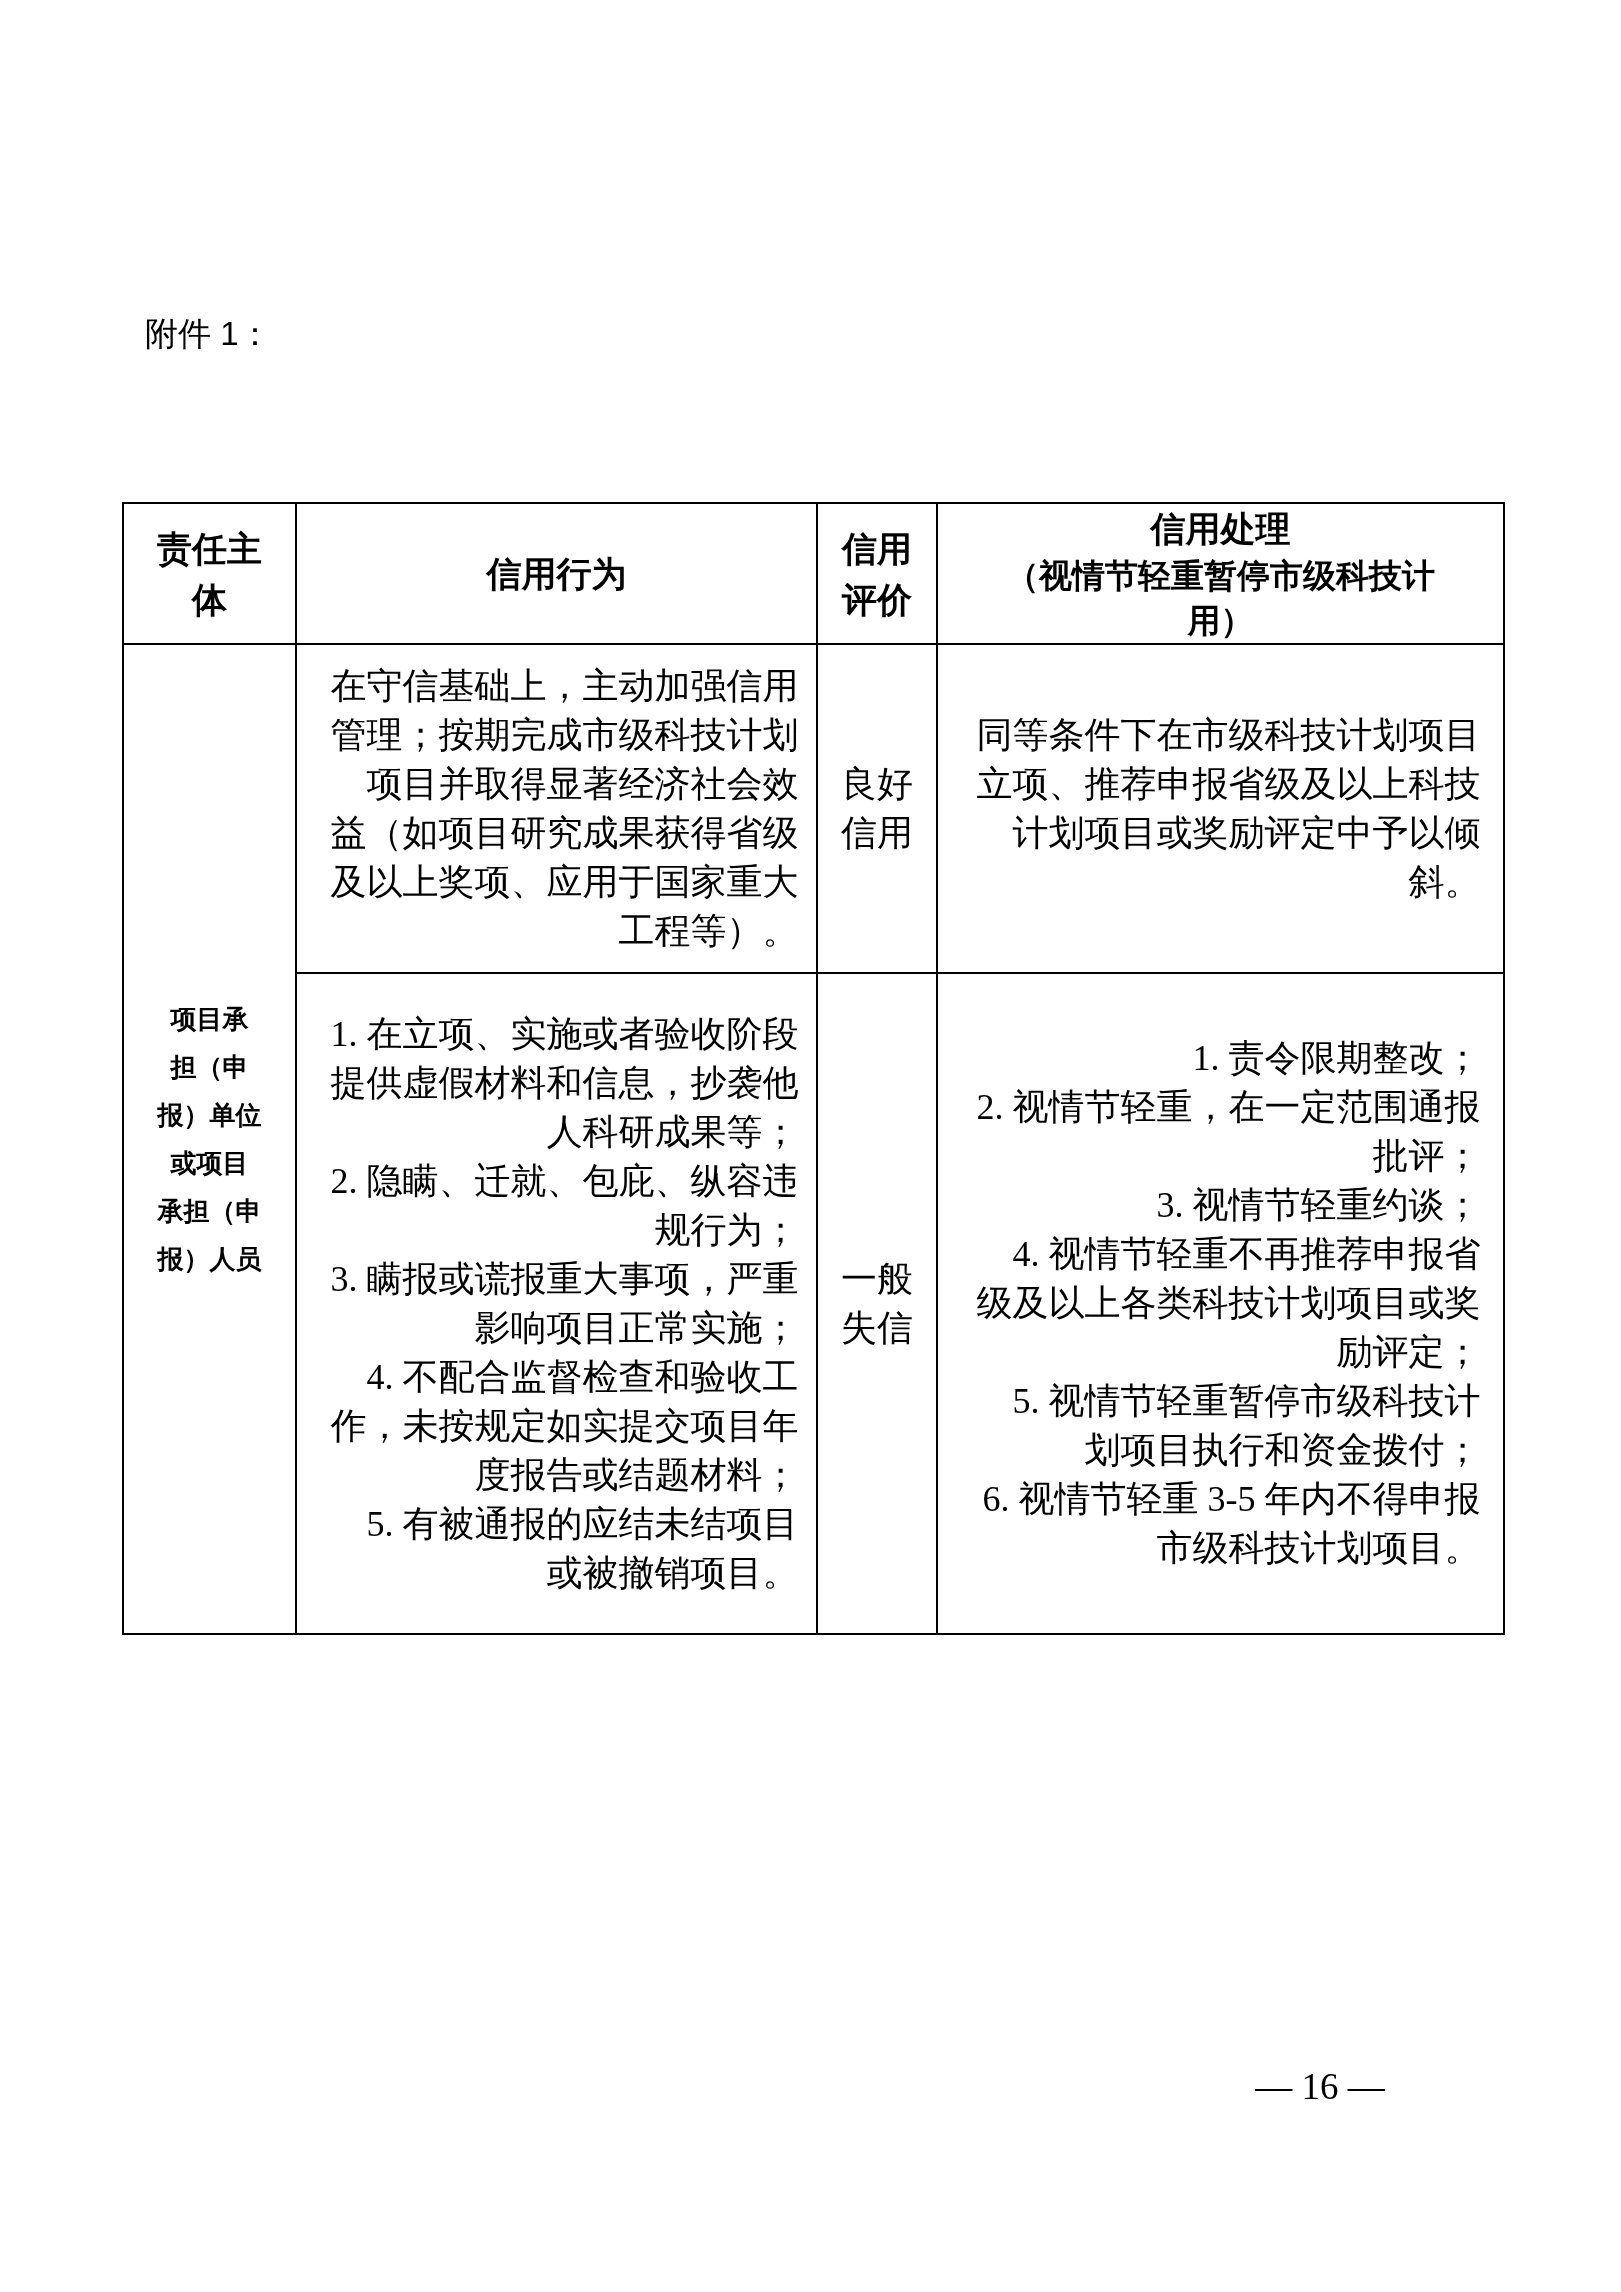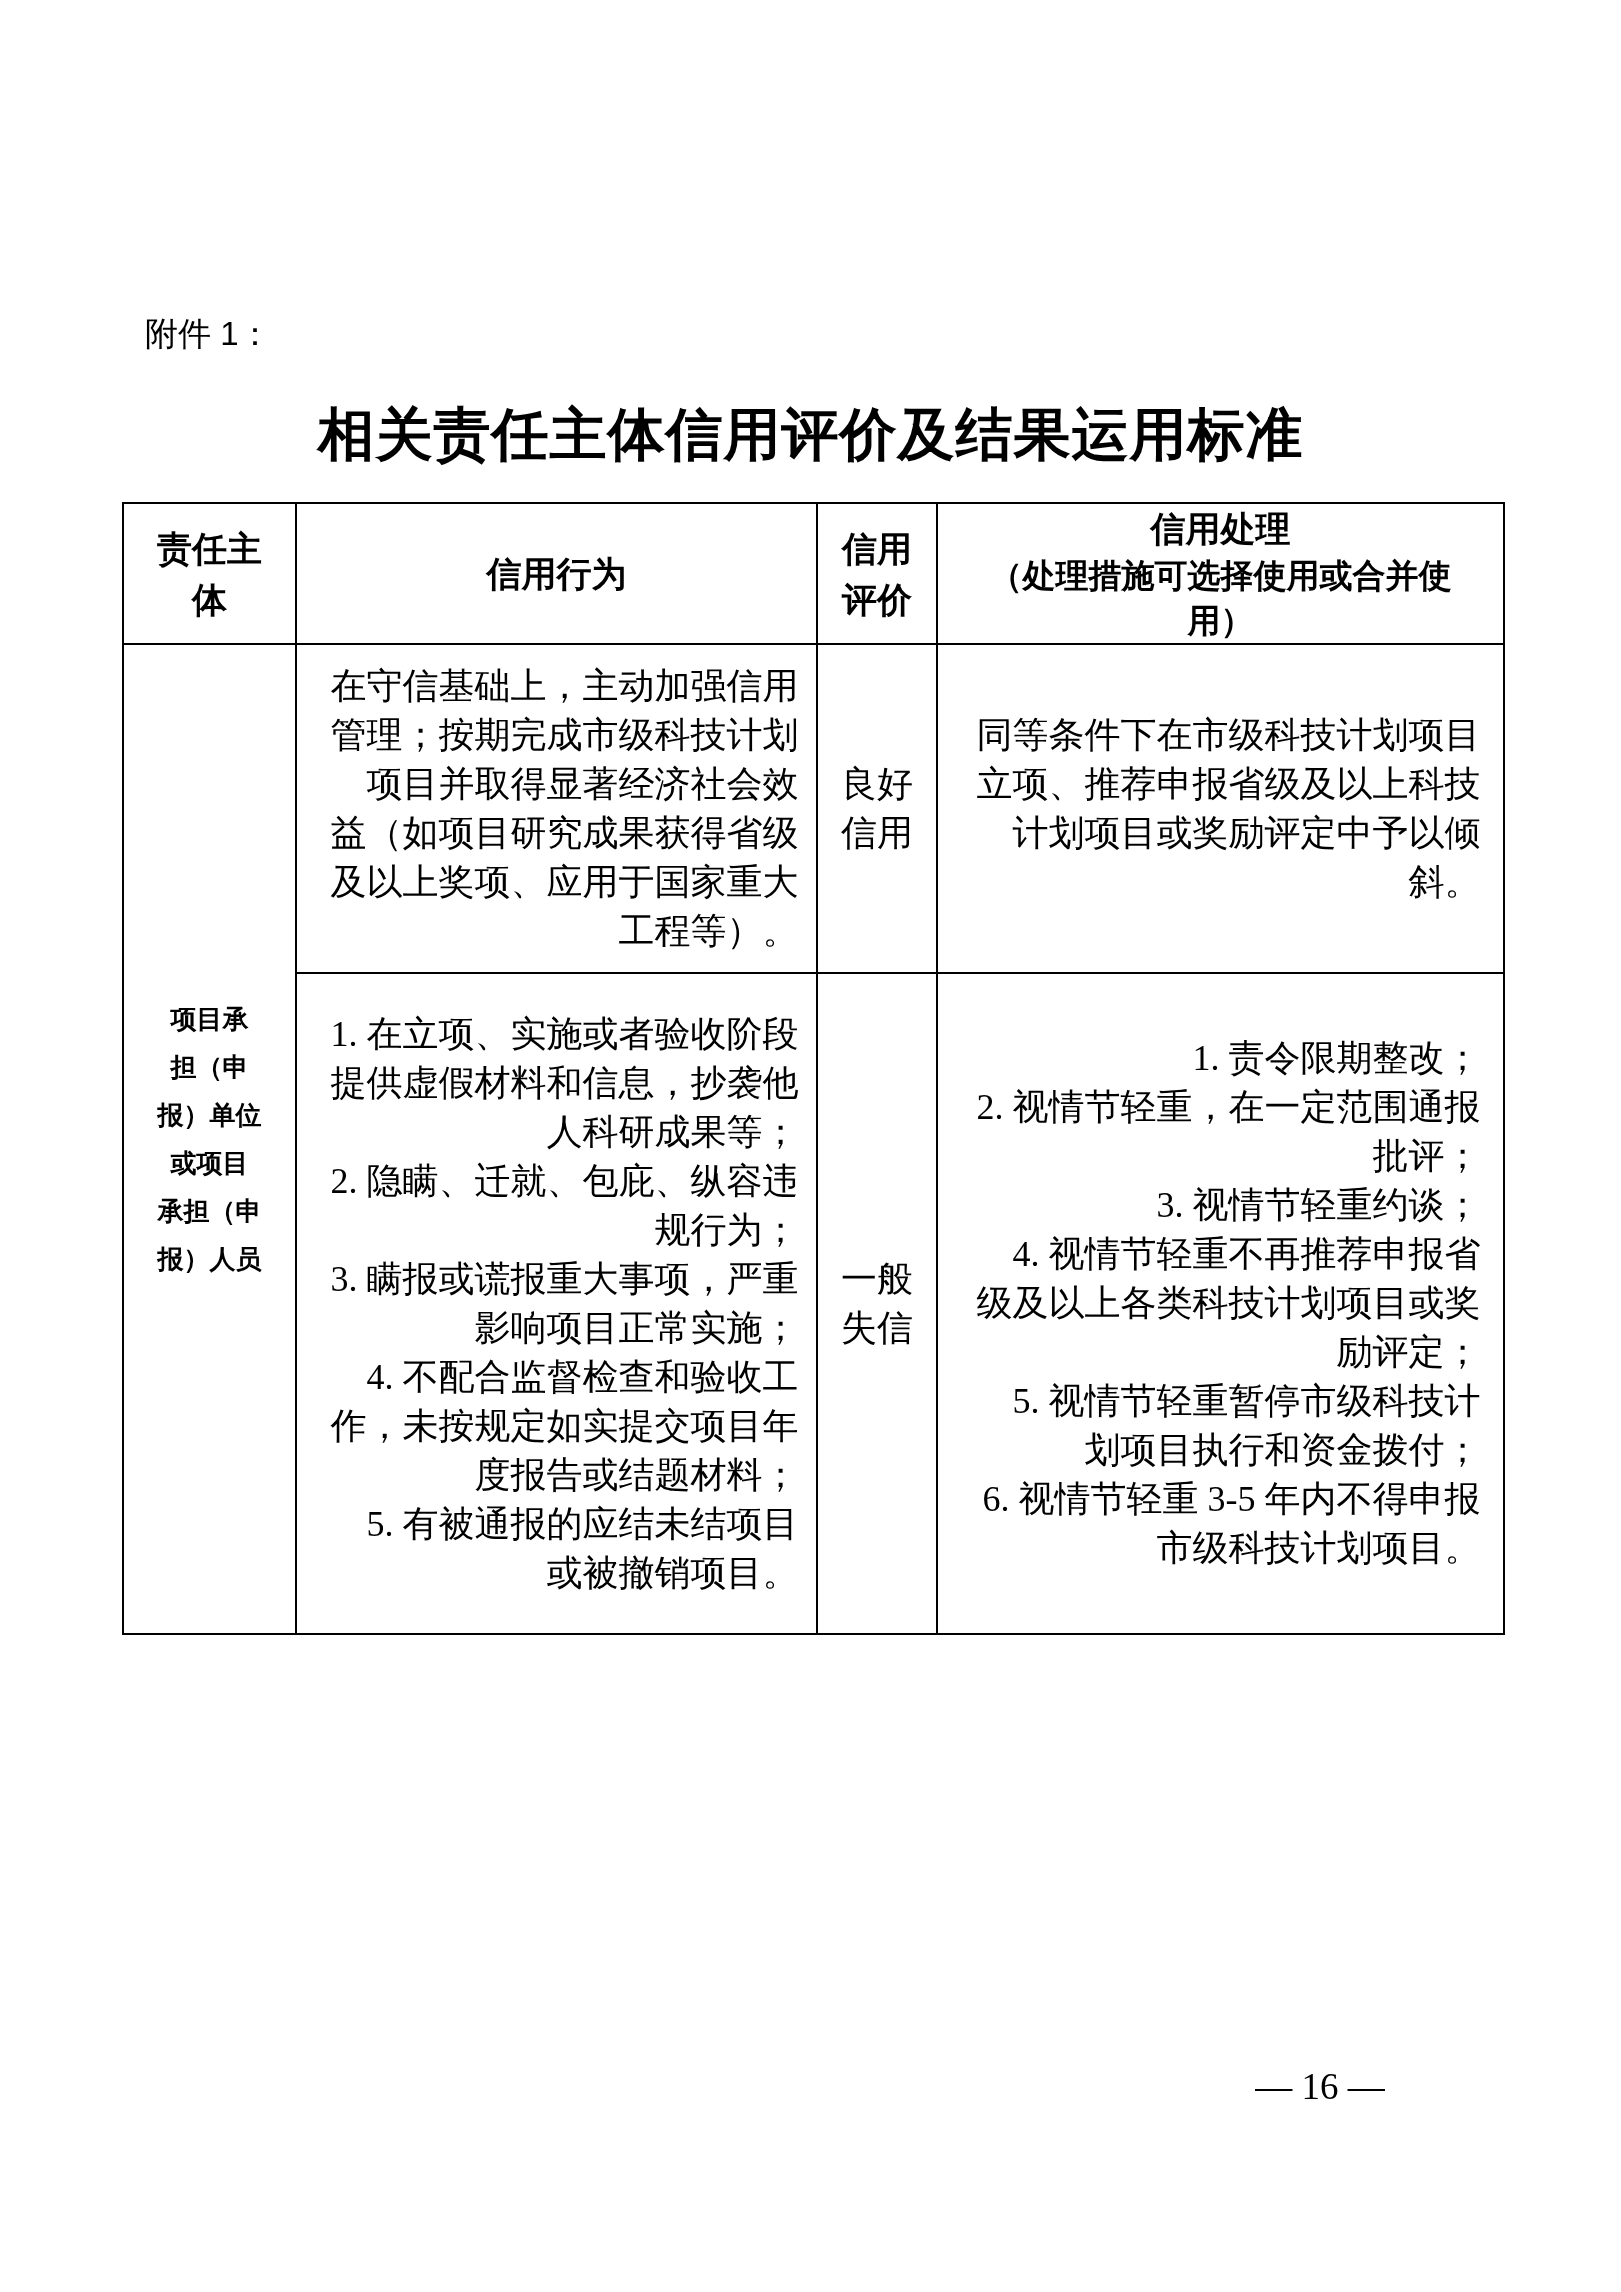--- a/index.html
+++ b/index.html
@@ -100,39 +100,38 @@
     font-family: "Liberation Serif", "DejaVu Serif", serif;
   }
 </style>
 </head>
 <body>
 
 <div class="page">
 
   <div class="attachment">附件 1：</div>
 
-  <h1 class="doc-title">相关责任主体信用评价及结果运用标准</h1>
 
   <table class="credit-table">
     <colgroup>
       <col style="width:173px">
       <col style="width:521px">
       <col style="width:120px">
       <col style="width:567px">
     </colgroup>
     <tbody>
       <tr class="header-row">
         <th class="pre">责任主
 体</th>
         <th>信用行为</th>
         <th class="pre">信用
 评价</th>
         <th>
           <div class="th-title">信用处理</div>
-          <div class="th-note pre">（处理措施可选择使用或合并使
+          <div class="th-note pre">（视情节轻重暂停市级科技计
 用）</div>
         </th>
       </tr>
 
       <tr class="row-good">
         <td rowspan="2" class="entity-cell pre">项目承
 担（申
 报）单位
 或项目
 承担（申

